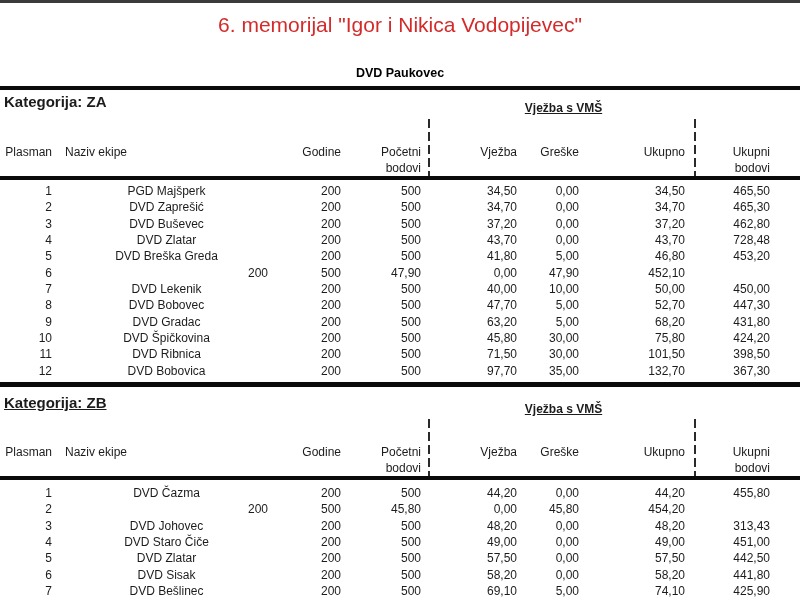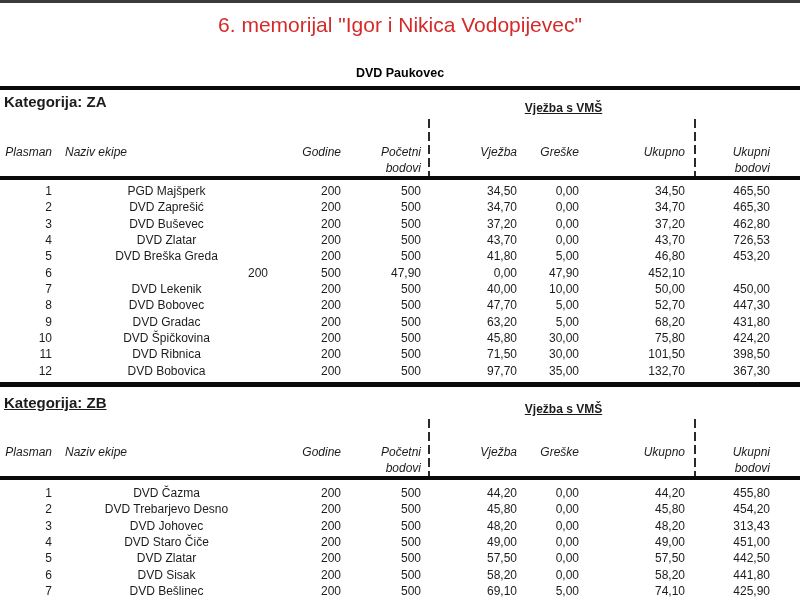--- a/index.html
+++ b/index.html
@@ -54,21 +54,21 @@
   .pipe.p1{left:428px;}
   .pipe.p2{left:694px;}
   .za .pipe{top:29px;}
   .zb .pipe{top:32px;}
   .cols{
     display:grid;
     grid-template-columns:52px 216px 73px 80px 96px 62px 106px 85px;
     width:770px;
   }
   .colhead{position:absolute;left:0;bottom:0;font-size:12px;line-height:16px;}
-  .colhead .cell{text-align:right;white-space:nowrap;vertical-align:top;font-style:italic;}
+  .colhead .cell{text-align:right;white-space:nowrap;vertical-align:top;}
   .colhead .cell.c2{text-align:left;padding-left:13px;}
   .tbody{font-size:12px;}
   .tbody.za{padding-top:3px;}
   .tbody.zb{padding-top:5px;}
   .trow{height:16.33px;line-height:16.33px;}
   .trow .cell{text-align:right;white-space:nowrap;overflow:hidden;}
   .trow .cell.c2{text-align:center;padding-left:13px;}
 </style>
 </head>
 <body>
@@ -138,21 +138,21 @@
         <div class="cell c8">462,80</div>
       </div>
       <div class="trow cols">
         <div class="cell c1">4</div>
         <div class="cell c2">DVD Zlatar</div>
         <div class="cell c3">200</div>
         <div class="cell c4">500</div>
         <div class="cell c5">43,70</div>
         <div class="cell c6">0,00</div>
         <div class="cell c7">43,70</div>
-        <div class="cell c8">726,53</div>
+        <div class="cell c8">728,48</div>
       </div>
       <div class="trow cols">
         <div class="cell c1">5</div>
         <div class="cell c2">DVD Breška Greda</div>
         <div class="cell c3">200</div>
         <div class="cell c4">500</div>
         <div class="cell c5">41,80</div>
         <div class="cell c6">5,00</div>
         <div class="cell c7">46,80</div>
         <div class="cell c8">453,20</div>
@@ -259,21 +259,20 @@
         <div class="cell c2">DVD Čazma</div>
         <div class="cell c3">200</div>
         <div class="cell c4">500</div>
         <div class="cell c5">44,20</div>
         <div class="cell c6">0,00</div>
         <div class="cell c7">44,20</div>
         <div class="cell c8">455,80</div>
       </div>
       <div class="trow cols">
         <div class="cell c1">2</div>
-        <div class="cell c2">DVD Trebarjevo Desno</div>
         <div class="cell c3">200</div>
         <div class="cell c4">500</div>
         <div class="cell c5">45,80</div>
         <div class="cell c6">0,00</div>
         <div class="cell c7">45,80</div>
         <div class="cell c8">454,20</div>
       </div>
       <div class="trow cols">
         <div class="cell c1">3</div>
         <div class="cell c2">DVD Johovec</div>

